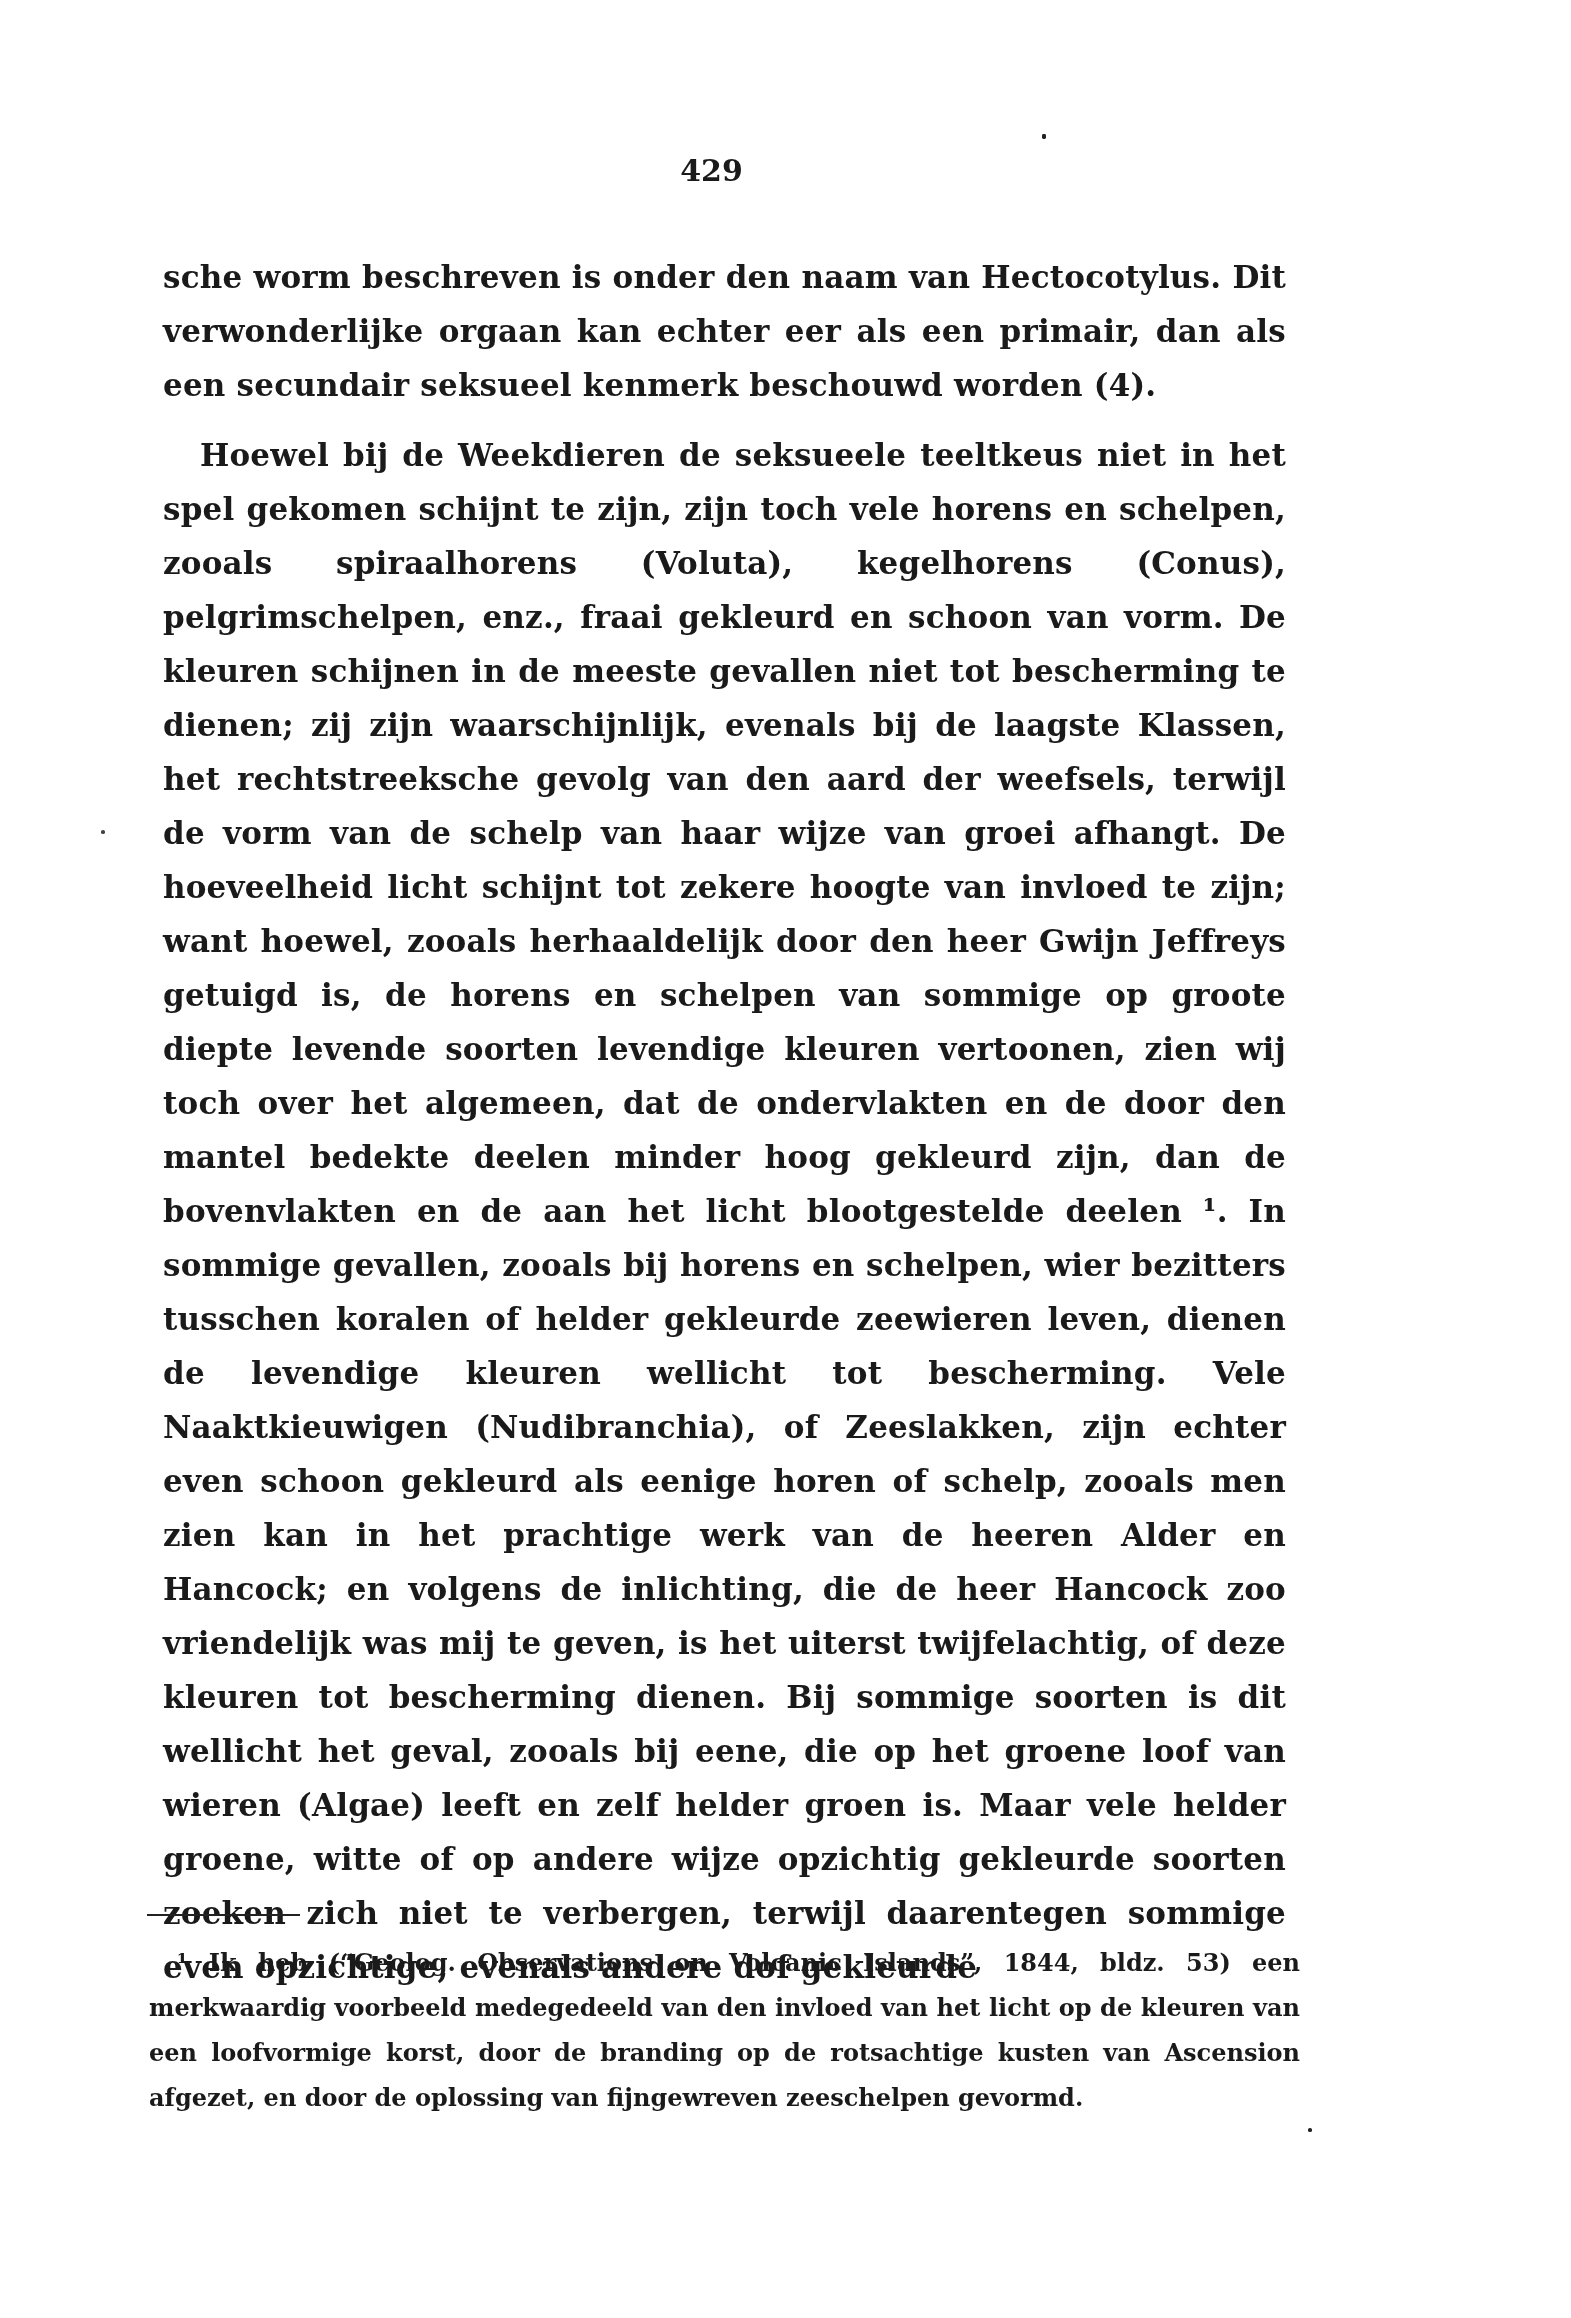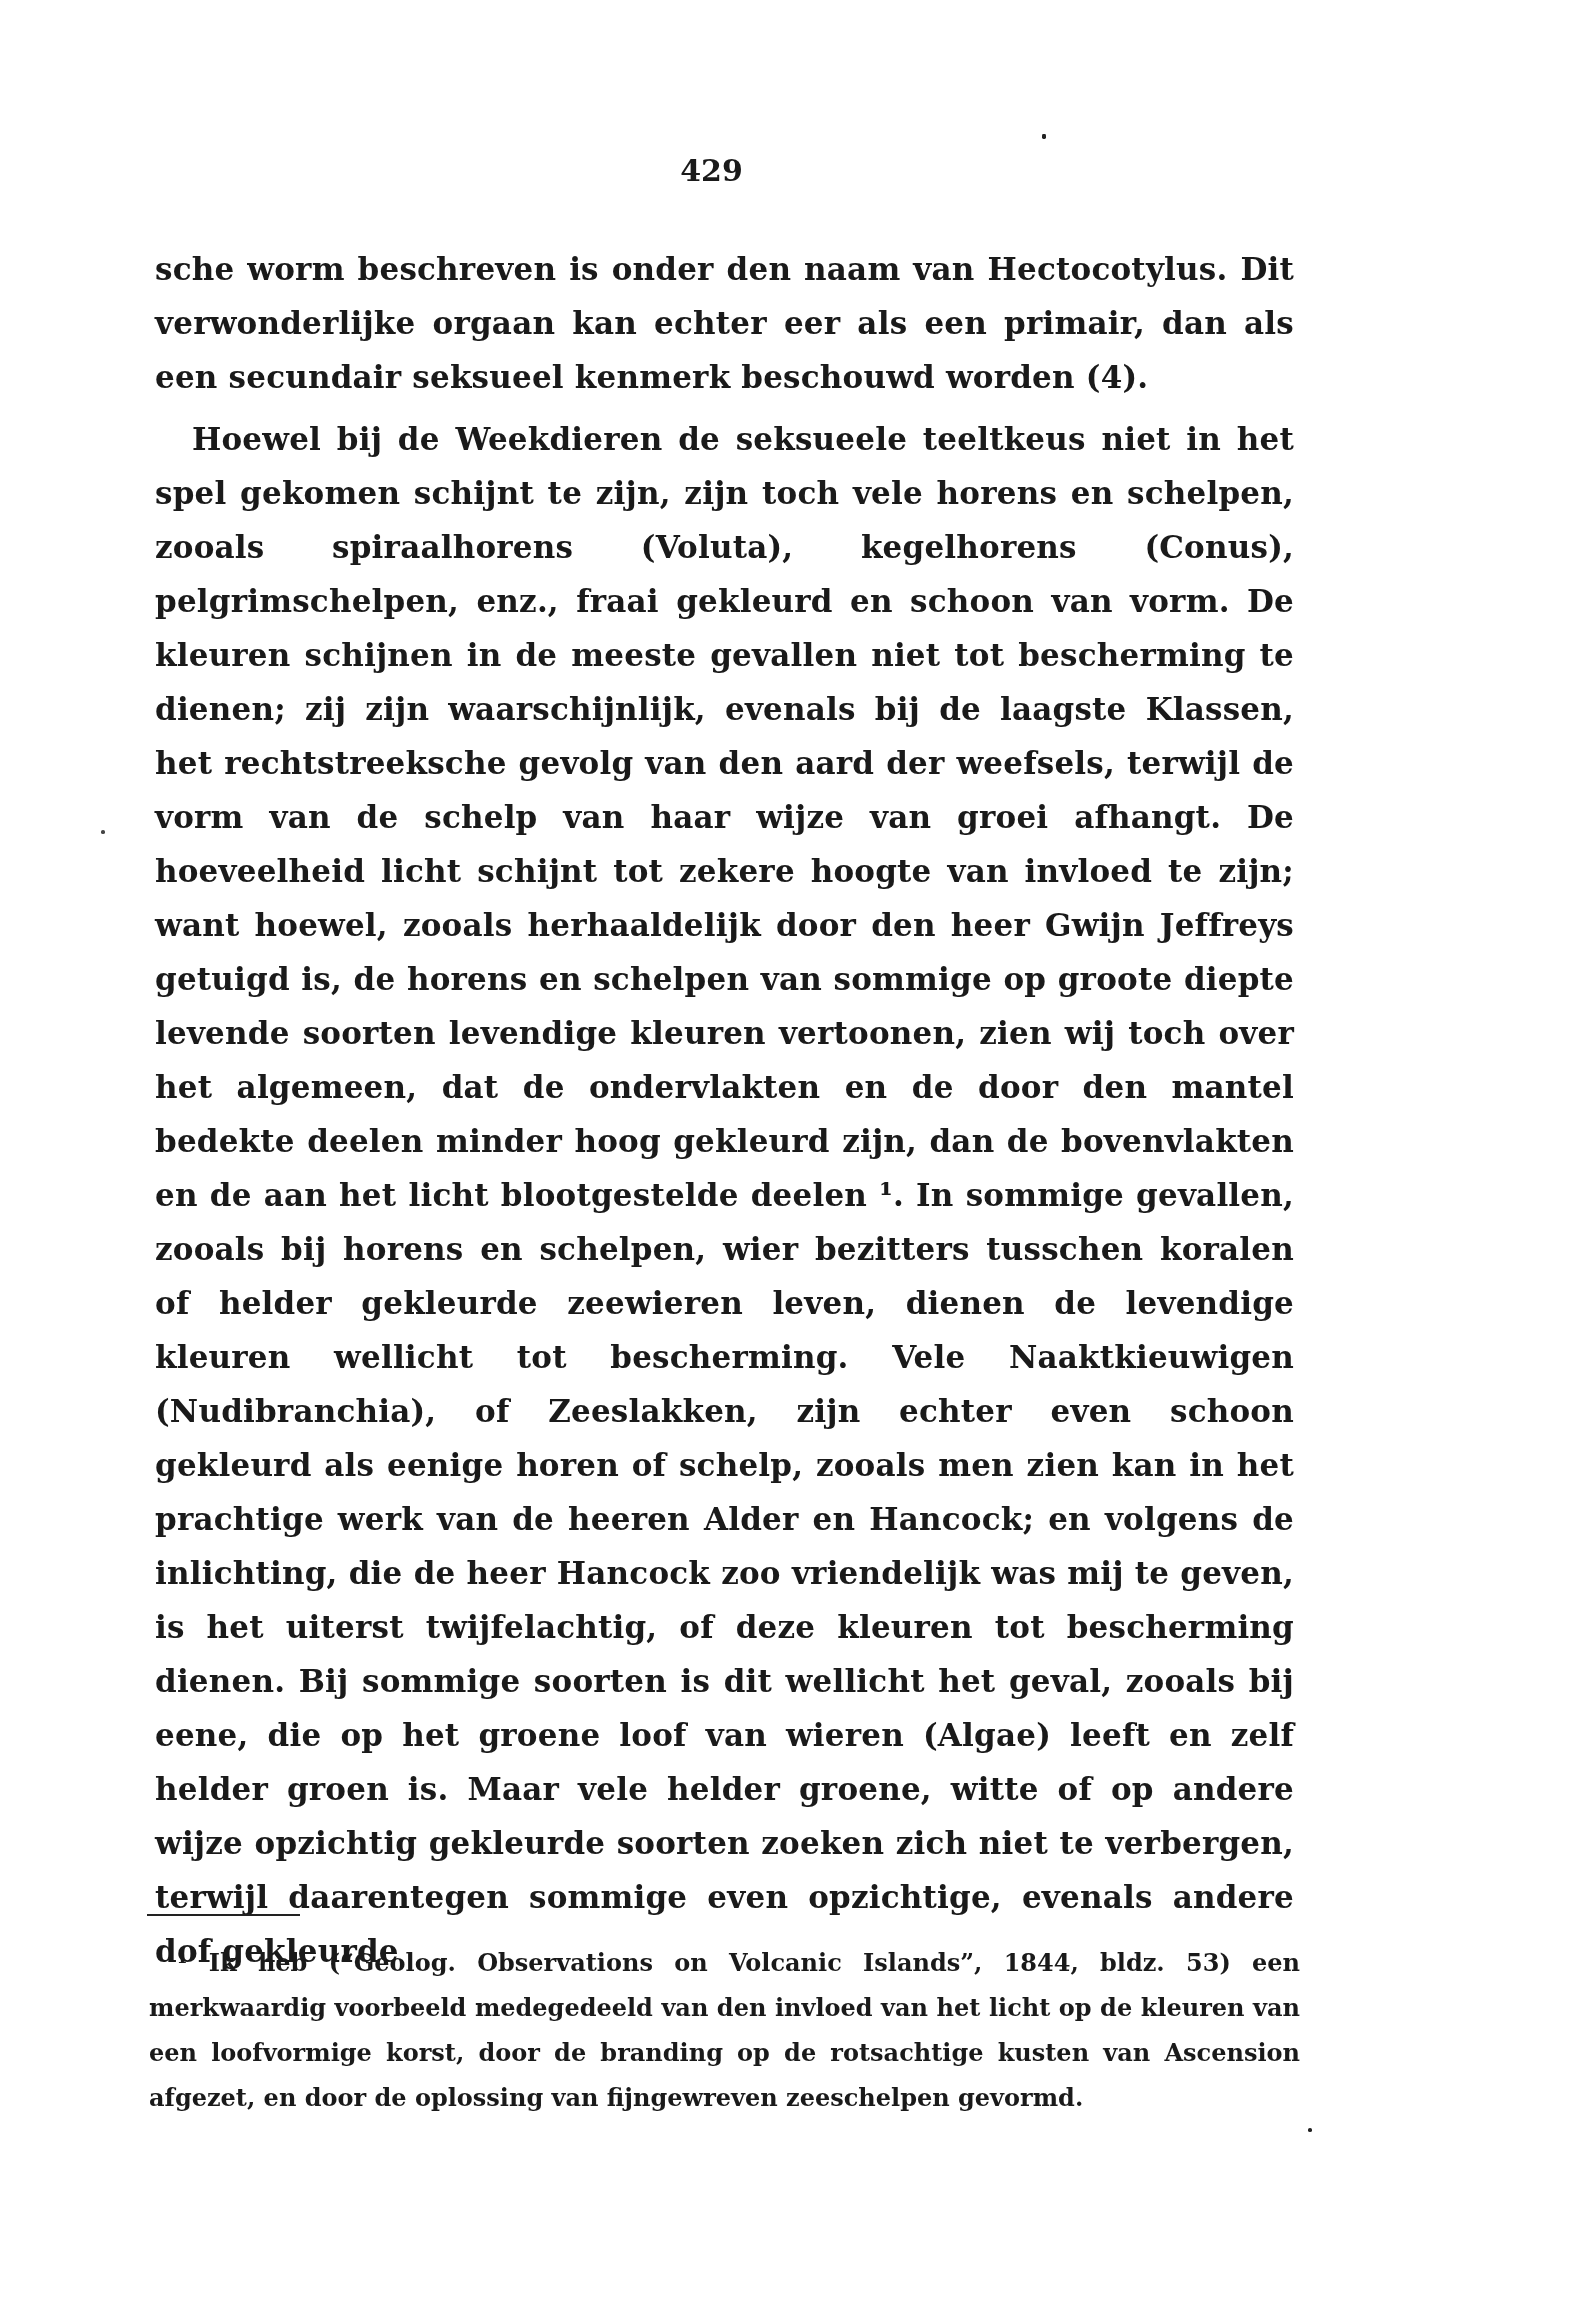--- a/index.html
+++ b/index.html
@@ -3,21 +3,21 @@
 <meta charset="utf-8">
 <style>
   html, body { margin: 0; padding: 0; background: #ffffff; }
   body { width: 1571px; height: 2409px; position: relative; overflow: hidden;
          font-family: "DejaVu Serif", "Liberation Serif", serif; color: #1a1a1a; }
   .page { position: absolute; left: 0; top: 0; width: 1571px; height: 2409px; }
   .page-number { position: absolute; top: 153px; left: 0; width: 1423px; text-align: center;
                  font-size: 30px; font-weight: bold; }
   .top-dot { position: absolute; top: 134px; left: 1042px; width: 3.7px; height: 4.6px; background: #222; border-radius: 1.4px; }
   .body-text { position: absolute; left: 147px; top: 234px; width: 1155px; }
-  .para { margin: 8px; font-size: 31px; font-weight: bold; line-height: 54px;
+  .para { margin: 16px; font-size: 31px; font-weight: bold; line-height: 54px;
           text-align: justify; letter-spacing: 0.2px; }
   .para.indent { text-indent: 37px; }
   .rule { position: absolute; left: 147px; top: 1914px; width: 153px; height: 2.3px; background: #222; }
   .footnote { position: absolute; left: 147px; top: 1938px; width: 1155px; }
   .fn { margin: 2px; font-size: 24px; font-weight: bold; line-height: 45px; text-align: justify; text-indent: 28px; }
   .bottom-dot { position: absolute; top: 2128px; left: 1308px; width: 3.7px; height: 3.7px; background: #222; border-radius: 50%; }
   .left-dot { position: absolute; top: 830px; left: 101px; width: 3.7px; height: 3.7px; background: #444; border-radius: 50%; }
 </style>
 </head>
 <body>

